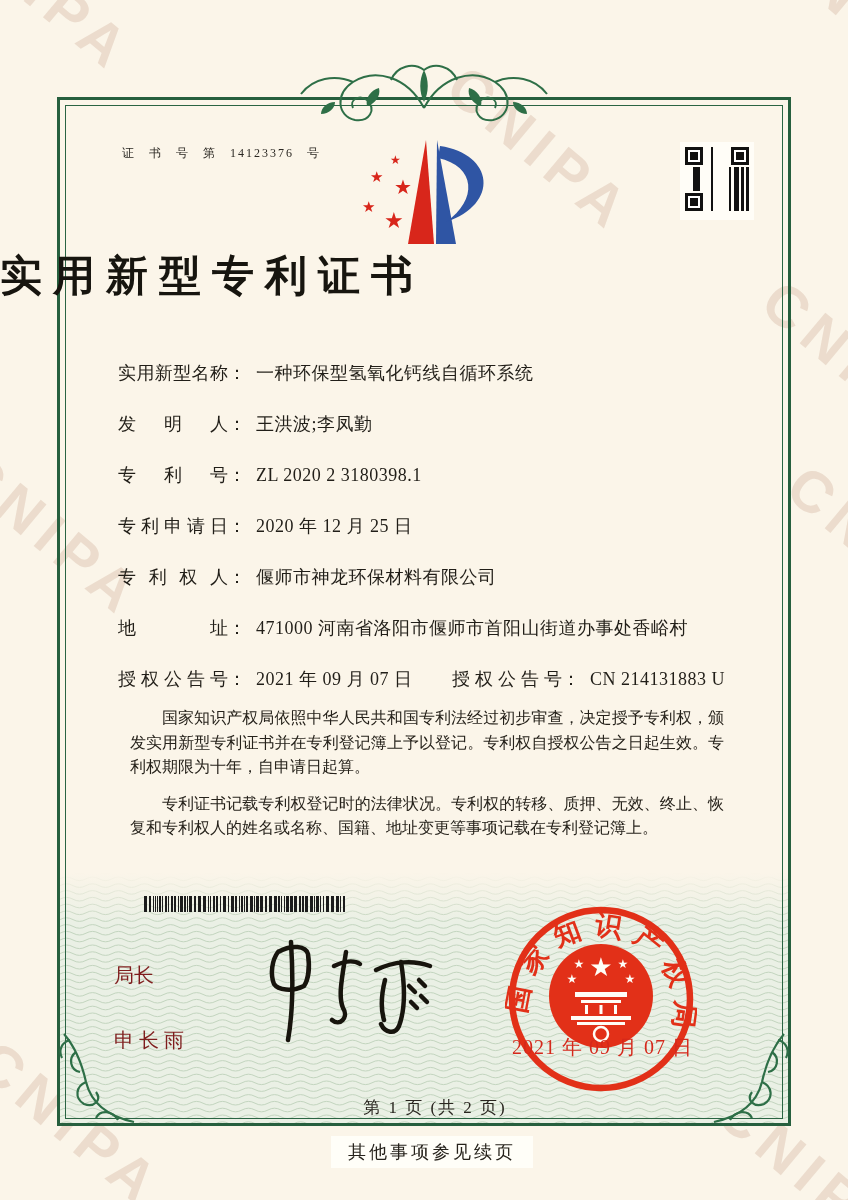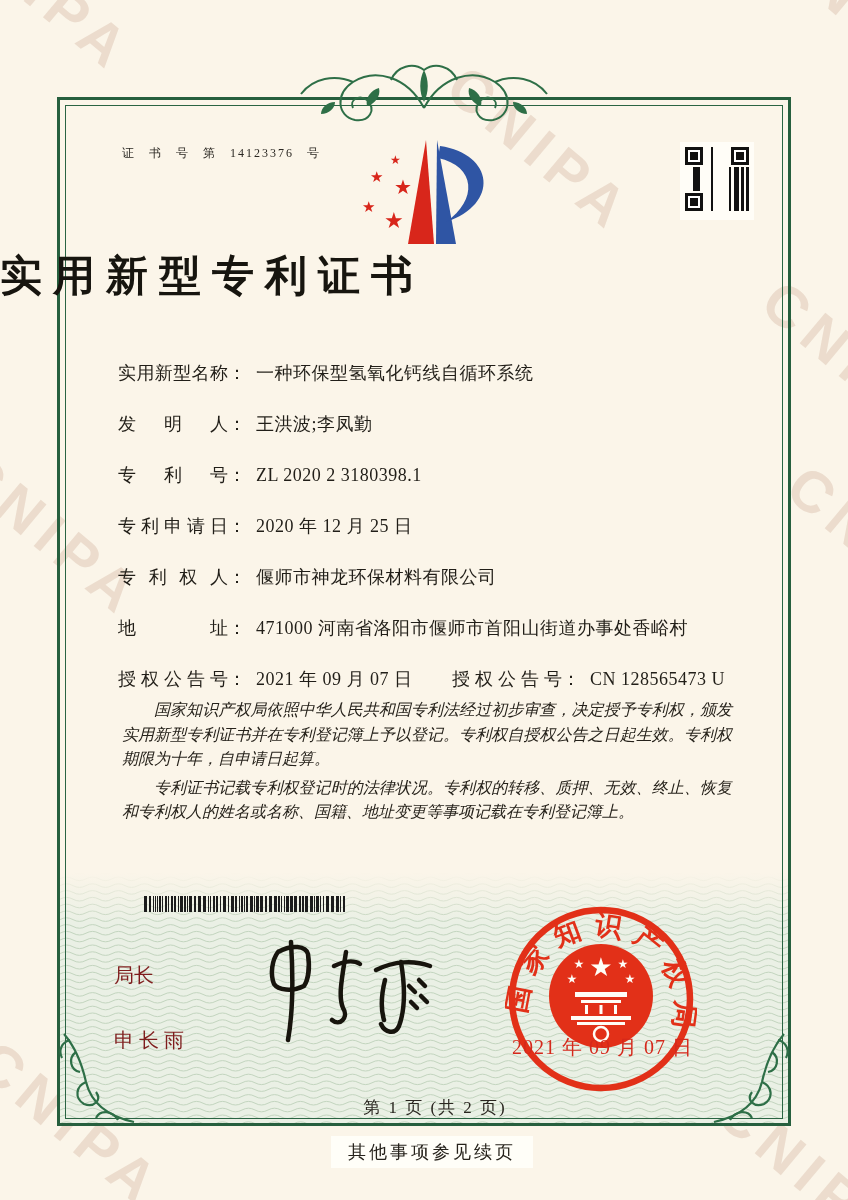--- a/index.html
+++ b/index.html
@@ -25,21 +25,21 @@
   
   .fields{position:absolute;left:118px;top:362px;width:620px;z-index:6;font-size:18px;color:#211e18;}
   .frow{height:51px;line-height:22px;position:relative;white-space:nowrap;}
   .flabel{display:inline-block;width:110px;text-align:justify;text-align-last:justify;vertical-align:top;}
   .fcolon{display:inline-block;margin-right:10px;}
   .fvalue{letter-spacing:0.5px;}
   .pair2{position:absolute;left:334px;top:0;}
   
   .paras{position:absolute;left:118px;top:694px;width:618px;z-index:6;font-size:16px;line-height:24.6px;
       text-align:justify;color:#26221b;}
-  .paras p{margin:4px;text-indent:2em;font-style:italic;}
+  .paras p{margin:12px;text-indent:2em;}
   
   .barcode{position:absolute;left:144px;top:896px;z-index:6;}
   .director{position:absolute;left:114px;top:962px;z-index:6;font-size:20px;color:#7f1d1d;}
   .director .name{margin-top:38px;letter-spacing:5px;}
   .signature{position:absolute;left:248px;top:934px;z-index:7;}
   .seal{position:absolute;left:505px;top:903px;width:192px;height:192px;z-index:8;}
   .seal-date{position:absolute;left:512px;top:1034px;width:190px;z-index:9;color:#d5281b;font-size:20px;
       letter-spacing:1px;white-space:nowrap;}
   .page-num{position:absolute;left:57px;top:1096px;width:700px;text-align:center;font-size:17px;
       letter-spacing:2px;color:#2a2620;z-index:6;padding-left:28px;}
@@ -326,21 +326,21 @@
     </div>
     <div class="frow">
       <span class="flabel">专利权人</span><span class="fcolon">：</span><span class="fvalue">偃师市神龙环保材料有限公司</span>
     </div>
     <div class="frow">
       <span class="flabel">地址</span><span class="fcolon">：</span><span class="fvalue">471000 河南省洛阳市偃师市首阳山街道办事处香峪村</span>
     </div>
     <div class="frow">
       <span class="flabel">授权公告号</span><span class="fcolon">：</span><span class="fvalue">2021 年 09 月 07 日</span>
       <span class="pair2">
-        <span class="flabel">授权公告号</span><span class="fcolon">：</span><span class="fvalue">CN 128565473 U</span>
+        <span class="flabel">授权公告号</span><span class="fcolon">：</span><span class="fvalue">CN 214131883 U</span>
       </span>
     </div>
   </div>
 
   <div class="paras">
     <p>国家知识产权局依照中华人民共和国专利法经过初步审查，决定授予专利权，颁发实用新型专利证书并在专利登记簿上予以登记。专利权自授权公告之日起生效。专利权期限为十年，自申请日起算。</p>
     <p>专利证书记载专利权登记时的法律状况。专利权的转移、质押、无效、终止、恢复和专利权人的姓名或名称、国籍、地址变更等事项记载在专利登记簿上。</p>
   </div>
 
   <div class="barcode">

